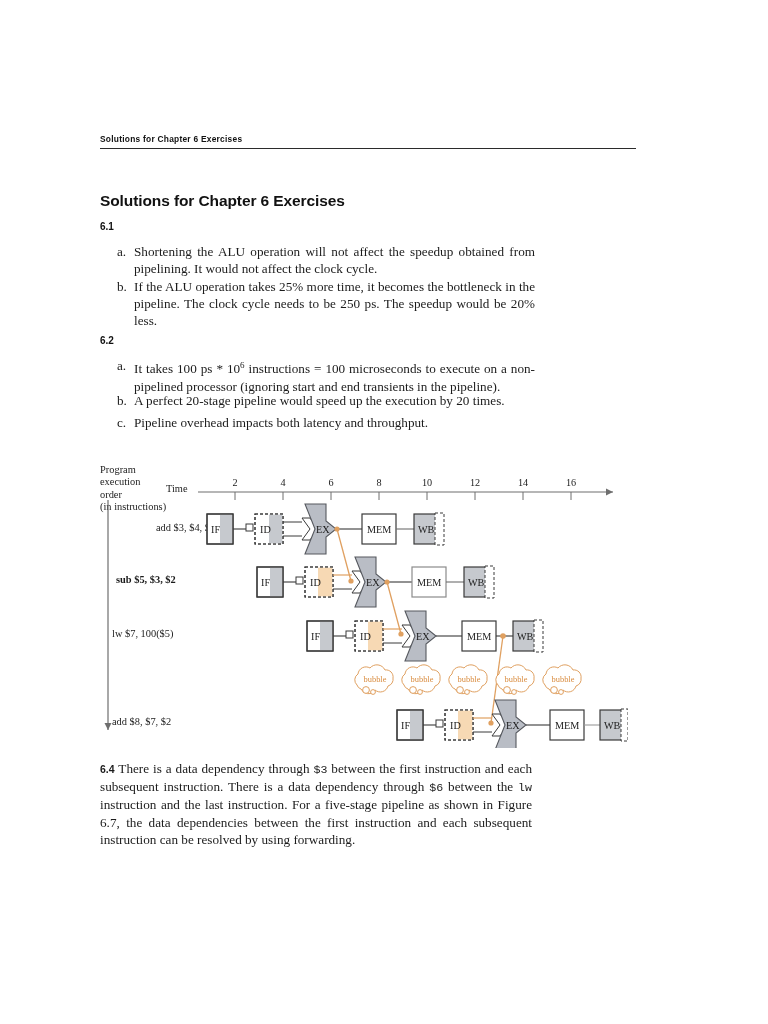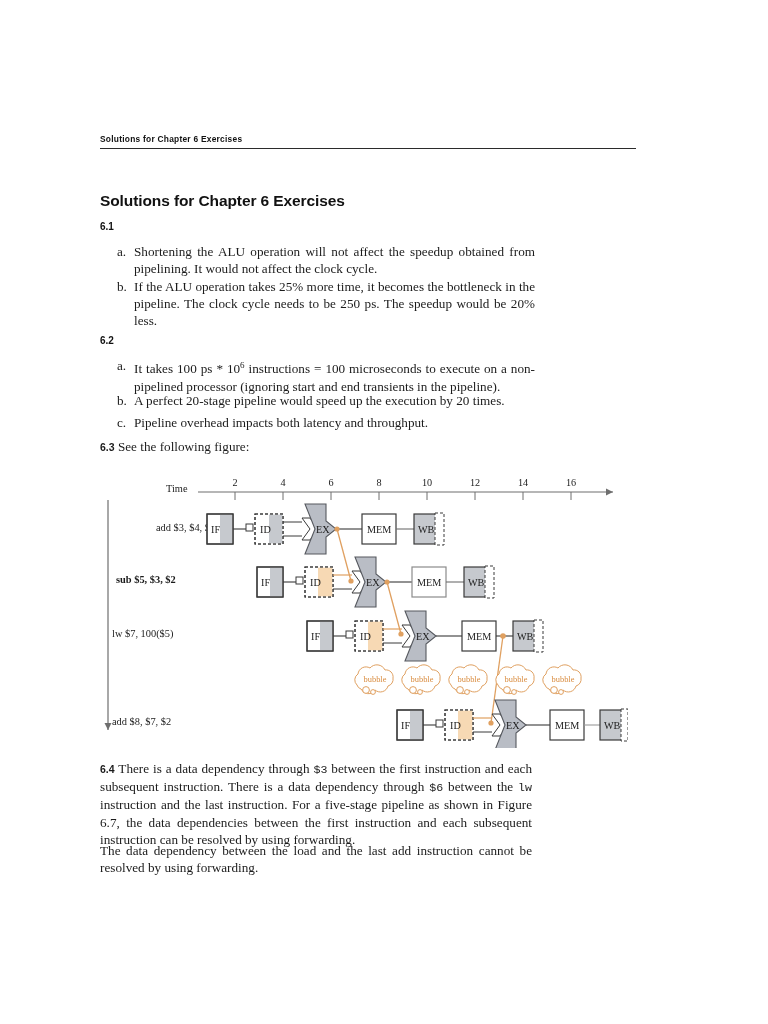--- a/index.html
+++ b/index.html
@@ -193,27 +193,29 @@
   <div class="listitem" id="p-6-2b">
     <span class="mk">b.</span>
     <span class="tx">A perfect 20-stage pipeline would speed up the execution by 20 times.</span>
   </div>
 
   <div class="listitem" id="p-6-2c">
     <span class="mk">c.</span>
     <span class="tx">Pipeline overhead impacts both latency and throughput.</span>
   </div>
 
-  <div class="para" id="p-6-3">
-    <span class="num">6.3</span>
-    <span>See the following figure:</span>
-  </div>
 
   <div class="figure">
 
+    <div class="fig-axis-label" id="lbl-program">
+      <div>Program</div>
+      <div>execution</div>
+      <div>order</div>
+      <div>(in instructions)</div>
+    </div>
 
     <div class="fig-axis-label" id="lbl-time">Time</div>
 
     <div class="instr-label" style="left:22px; top:64px;margin-left:36px;">add $3, $4, $6</div>
     <div class="instr-label" style="left:18px; top:116px;font-weight:bold;">sub $5, $3, $2</div>
     <div class="instr-label" style="left:14px; top:170px;">lw $7, 100($5)</div>
     <div class="instr-label" style="left:14px; top:258px;">add $8, $7, $2</div>
 
     <svg class="fig-svg" width="530" height="290" viewBox="0 0 530 290">
       <defs>
@@ -405,15 +407,14 @@
       </g>
 
     </svg>
   </div>
 
   <div class="para" id="p-6-4">
     <span class="num">6.4</span>
     <span>There is a data dependency through </span><span class="mono">$3</span><span> between the first instruction and each subsequent instruction. There is a data dependency through </span><span class="mono">$6</span><span> between the </span><span class="mono">lw</span><span> instruction and the last instruction. For a five-stage pipeline as shown in Figure 6.7, the data dependencies between the first instruction and each subsequent instruction can be resolved by using forwarding.</span>
   </div>
 
-  <div class="para" id="p-last">The data dependency between the load and the last add instruction cannot be resolved by using forwarding.</div>
 
 </div>
 
 </body></html>

